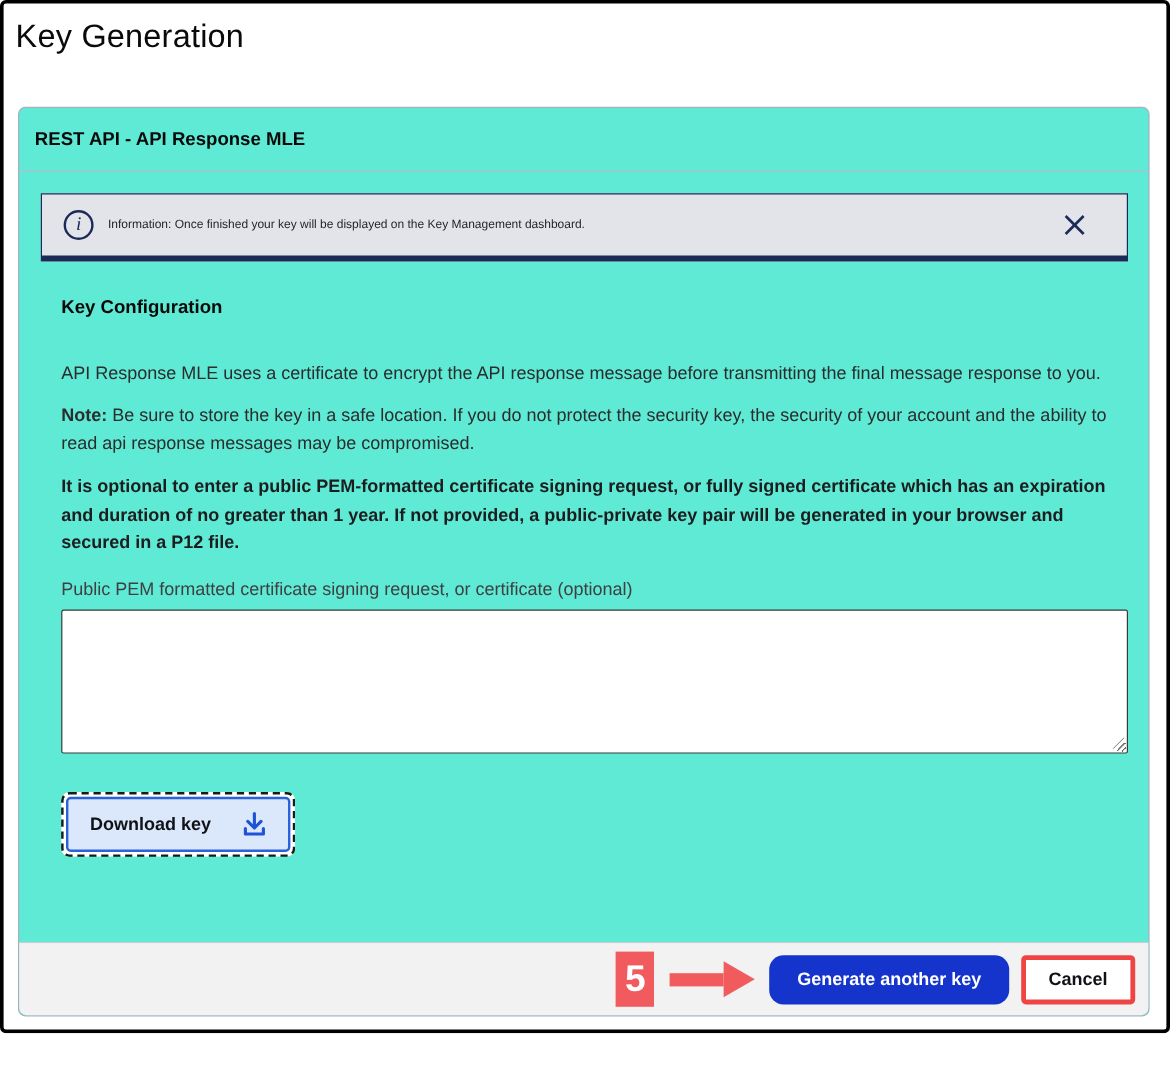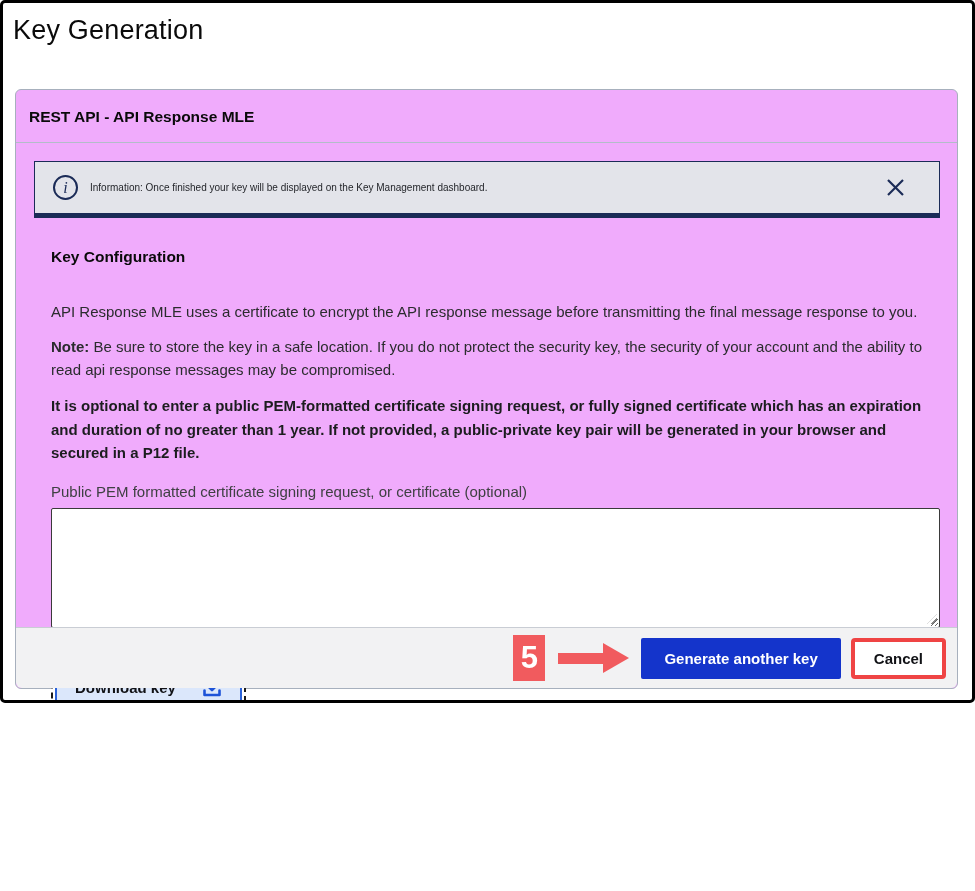--- a/index.html
+++ b/index.html
@@ -2,41 +2,41 @@
 <html><head>
 <meta charset="utf-8">
 <style>
   * { box-sizing: border-box; margin: 0; padding: 0; }
   html, body { background: #ffffff; }
   body { font-family: "Liberation Sans", sans-serif; }
 
   .page {
     position: relative;
     width: 975px;
-    height: 703px;
+    height: 861px;
     border: 3px solid #000000;
     border-radius: 5px;
     background: #ffffff;
     overflow: hidden;
   }
 
   .page-title {
     font-size: 27px;
     font-weight: 400;
     color: #0a0a0a;
     padding: 12px 0 0 10px;
     letter-spacing: 0.2px;
   }
 
   .card {
     position: absolute;
     top: 86px; left: 12px; right: 14px; bottom: 11px;
     border: 1px solid #a7b0bd;
     border-radius: 6px;
-    background: #f0abfc;
+    background: #5eead4;
   }
 
   .card-header {
     padding: 18px 13px 16px 13px;
     border-bottom: 1px solid #b3bcc9;
     font-size: 15.5px;
     font-weight: bold;
     color: #0a0a0a;
   }
 
@@ -179,21 +179,21 @@
     border-bottom: 15px solid transparent;
     border-left: 26px solid #f15b5e;
   }
 
   .btn-primary {
     height: 41px;
     padding: 0 23px;
     background: #1434cb;
     color: #ffffff;
     border: none;
-    border-radius: 2px;
+    border-radius: 12px;
     font-family: "Liberation Sans", sans-serif;
     font-size: 15px;
     font-weight: bold;
     margin-right: 10px;
     cursor: pointer;
   }
   .btn-secondary {
     height: 41px;
     padding: 0 19px;
     background: #ffffff;

